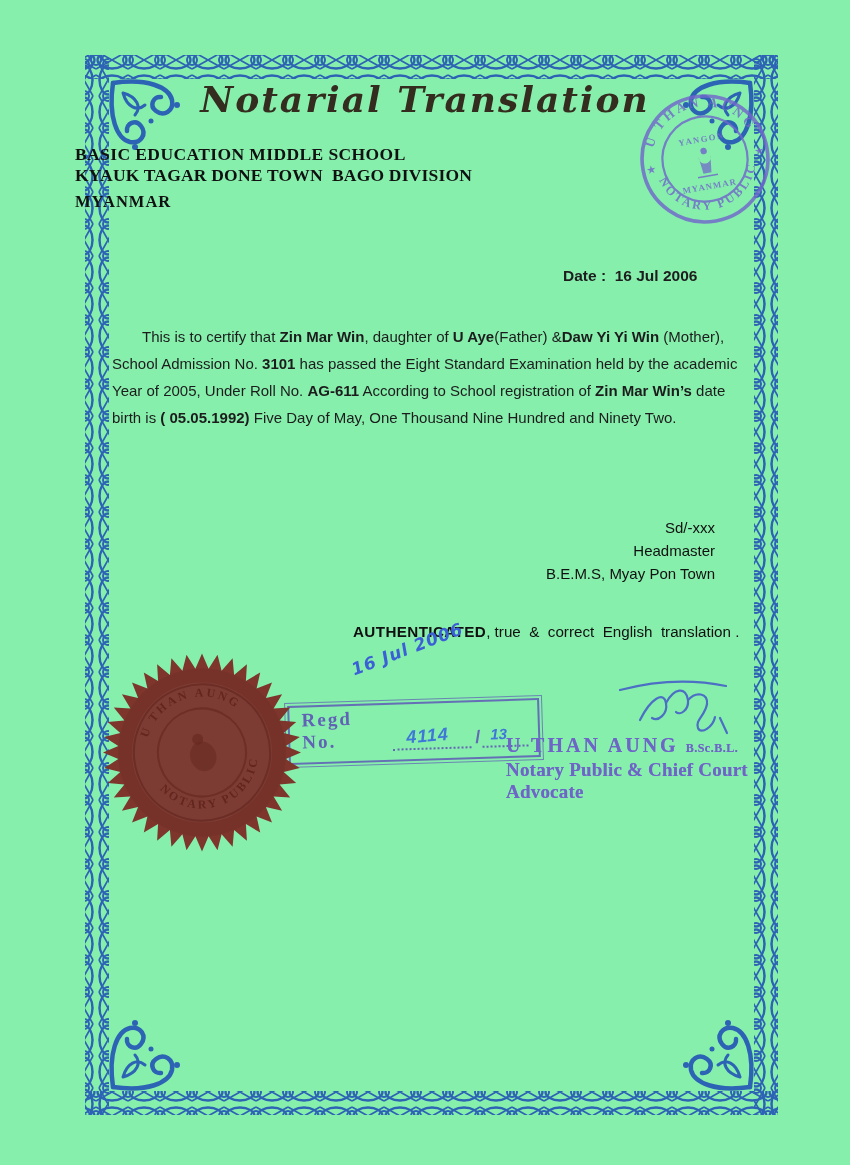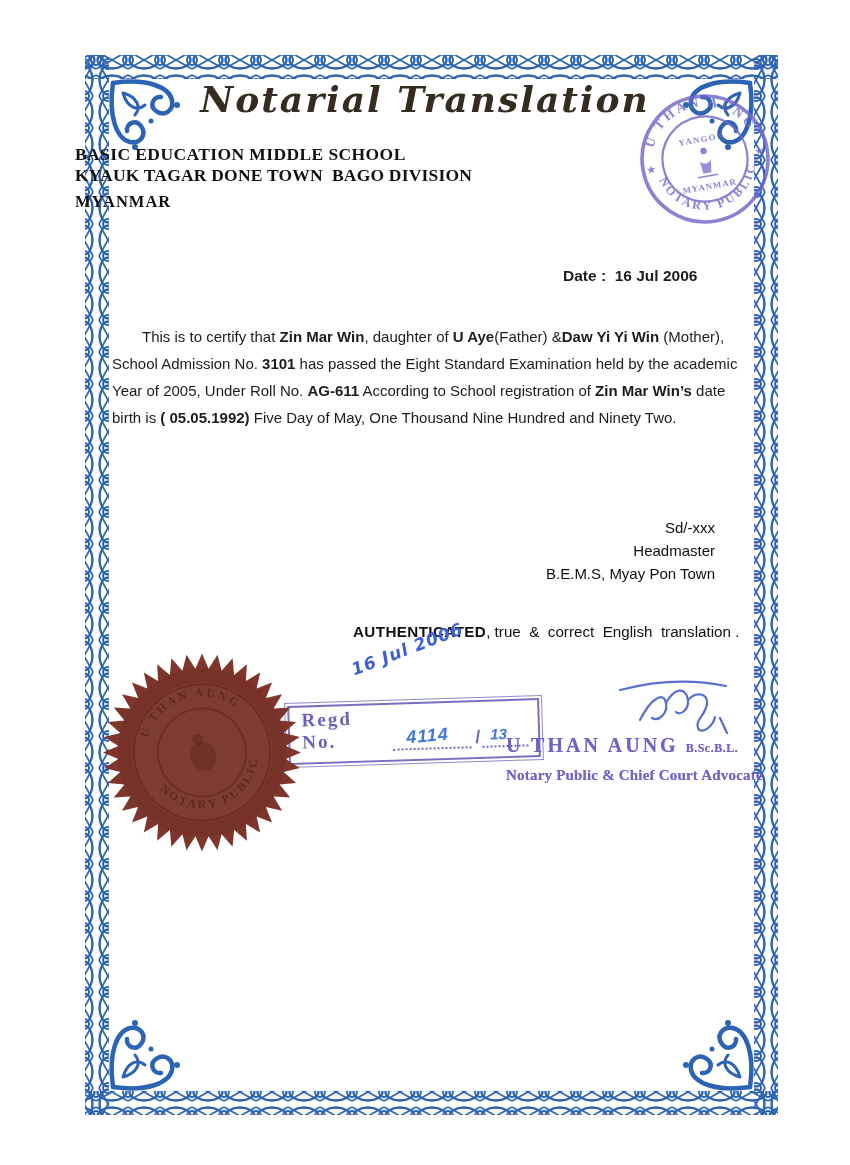--- a/index.html
+++ b/index.html
@@ -1,16 +1,16 @@
 <!DOCTYPE html>
 <html><head>
 <meta charset="utf-8">
 <style>
   html,body{margin:0;padding:0;background:#e8e8e4;}
-  .page{position:relative;width:850px;height:1165px;background:#ffffff;overflow:hidden;
+  .page{position:relative;width:850px;height:1165px;background:#86efac;overflow:hidden;
         font-family:"Liberation Sans",sans-serif;color:#1d1d1d;}
   .frame-svg{position:absolute;left:0;top:0;z-index:1;}
   .content{position:absolute;left:0;top:0;width:850px;height:1165px;z-index:2;}
 
   .title{position:absolute;left:75px;top:78px;width:700px;text-align:center;
          font-family:"DejaVu Serif",serif;font-style:italic;font-weight:bold;
          font-size:36px;letter-spacing:2px;color:#342c1e;}
   .school{position:absolute;left:75px;top:144px;width:700px;text-align:left;
           font-family:Liberation Serif, serif;font-weight:bold;color:#111;}
   .school .l1{font-size:17.5px;letter-spacing:.4px;white-space:pre;}
@@ -50,21 +50,21 @@
   .round-stamp{position:absolute;left:634px;top:88px;width:142px;height:142px;
                transform:rotate(-10deg);opacity:.82;mix-blend-mode:multiply;z-index:3;}
   .signature{position:absolute;left:612px;top:676px;z-index:3;}
 
   .notary{position:absolute;left:506px;top:734px;width:296px;color:#6f64c8;
           font-family:"Liberation Serif",serif;font-weight:bold;z-index:3;
           text-shadow:0 0 .6px rgba(111,100,200,.7);}
   .notary .name-row{display:flex;align-items:baseline;gap:7px;}
   .notary .name{font-size:20px;letter-spacing:3px;}
   .notary .degree{font-size:12px;letter-spacing:.5px;}
-  .notary .role{font-size:15px;letter-spacing:.2px;margin-top:10px;}
+  .notary .role{font-size:19px;letter-spacing:.2px;margin-top:2px;}
   .notary .cols{display:grid;grid-template-columns:54% 46%;margin-top:3px;font-size:12.3px;line-height:1.5;}
 </style>
 </head>
 <body>
 
 <div class="page">
 
   <svg class="frame-svg" width="850" height="1165" aria-hidden="true">
     <defs>
       <pattern id="chainH" width="32" height="24" patternUnits="userSpaceOnUse">

